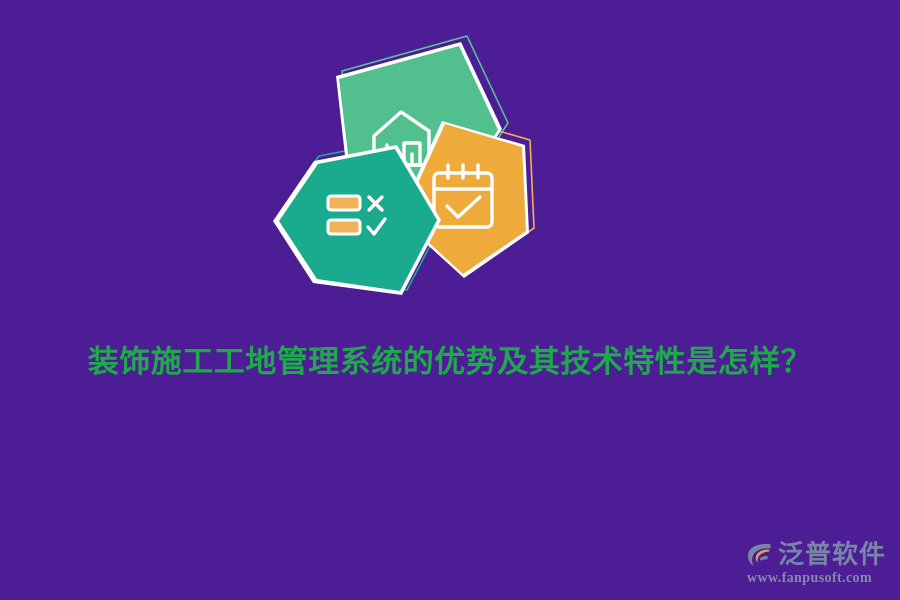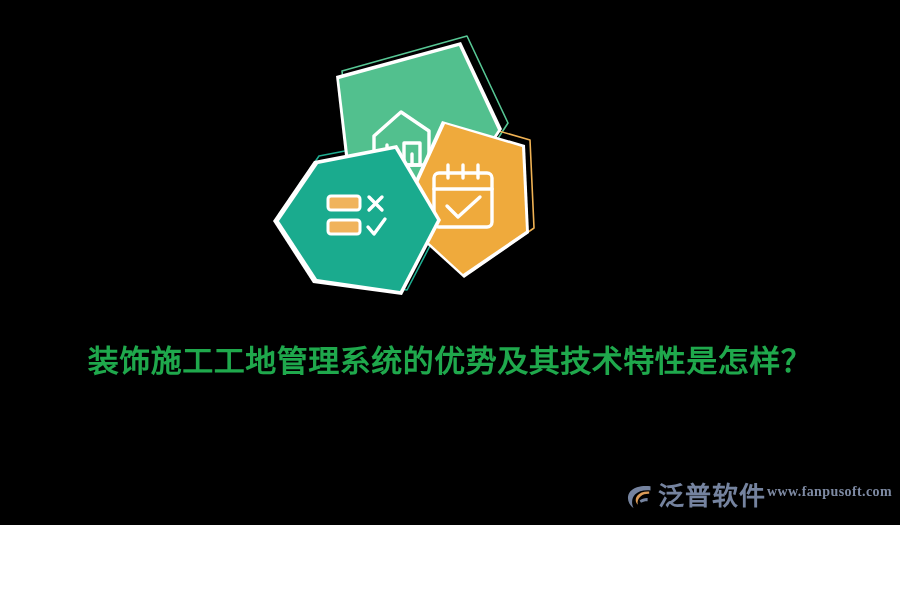--- a/index.html
+++ b/index.html
@@ -13,22 +13,22 @@
     background: #ffffff;
     font-family: "Liberation Serif", "DejaVu Serif", serif;
     overflow: hidden;
     position: relative;
   }
 
   
   #page {
     position: relative;
     width: 900px;
-    height: 525px;
-    background: #000000;
+    height: 600px;
+    background: #4c1d95;
     box-sizing: border-box;
     text-decoration: underline;
   }
 
   
   #hero-illustration {
     position: absolute;
     left: 262px;
     top: 28px;
     width: 300px;
@@ -54,24 +54,24 @@
     line-height: 46px;
     letter-spacing: 0.5px;
     color: #1FA84C;
     white-space: nowrap;
     user-select: none;
   }
 
   
   #watermark {
     position: absolute;
-    right: 8px;
+    right: 14px;
     bottom: 14px;
     display: flex;
-    flex-direction: row;
+    flex-direction: column;
     align-items: flex-start;
     opacity: 0.95;
     justify-content: center;
   }
   #watermark-top {
     display: flex;
     align-items: center;
     gap: 4px;
   }
   #watermark-mark {

